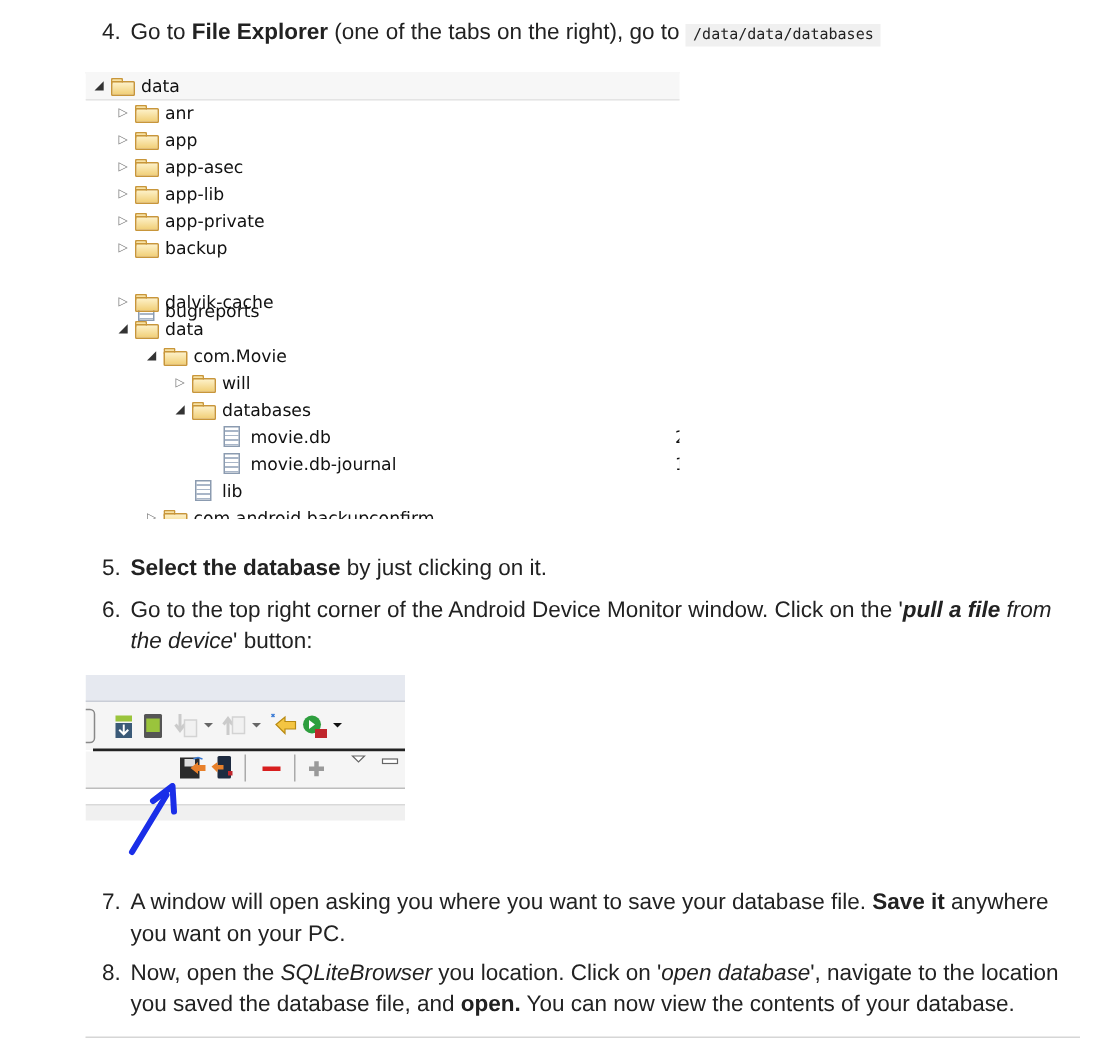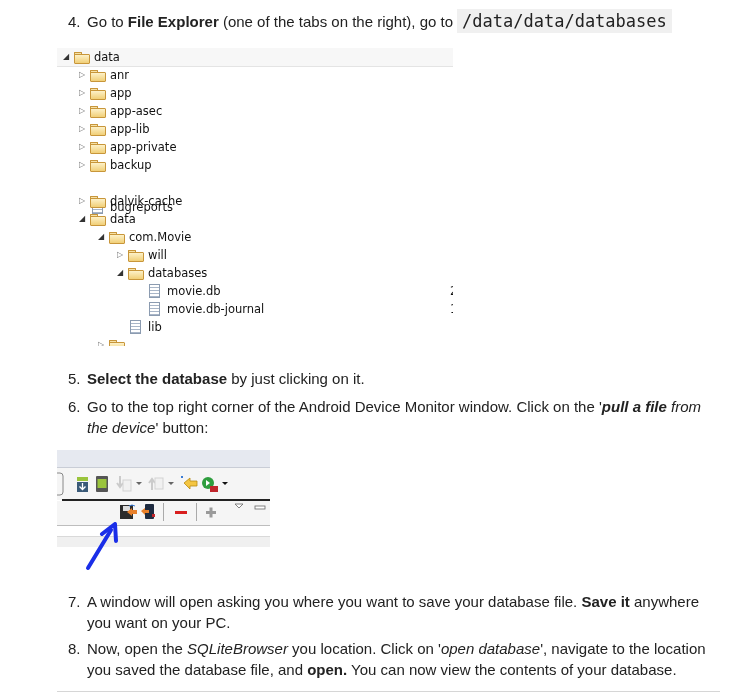--- a/index.html
+++ b/index.html
@@ -1,21 +1,21 @@
 <!DOCTYPE html>
 <html><head>
 <meta charset="utf-8">
 <style>
   html, body { margin: 0; padding: 0; background: #ffffff; }
   body { width: 732px; height: 695px; position: relative; overflow: hidden;
          font-family: "Liberation Sans", sans-serif; color: #222; font-size: 15px; }
   .step { position: absolute; left: 70px; width: 650px; line-height: 21px; }
   .step .num { position: absolute; left: -2px; }
   .step .txt { display: block; padding-left: 17px; }
-  code.inline { font-family: "DejaVu Sans Mono", monospace; font-size: 17px;
+  code.inline { font-family: "DejaVu Sans Mono", monospace; font-size: 10px;
                 background: #f0f0f0; padding: 2px 5px; margin-left: 4px; }
   b { font-weight: bold; }
 
   
   .tree { position: absolute; left: 57px; top: 48px; width: 396px; height: 298px;
           overflow: hidden; font-family: "DejaVu Sans", sans-serif; font-size: 11.5px; color: #111; }
   .tree .top-line { position: absolute; left: 0; top: 0; width: 396px; height: 1px; background: #d9d9d9; }
   .row { position: absolute; height: 18px; line-height: 18px; display: flex; align-items: center; white-space: nowrap; }
   .row.header { left: 0; width: 396px; background: #f7f7f7; border-bottom: 1px solid #e4e4e4; }
   .tw { width: 12px; font-size: 8px; color: #777; display: inline-block; text-align: center; }
@@ -129,20 +129,21 @@
       </div>
       <span class="size" style="top: 254px;">1</span>
       <div class="row" style="top: 270px; left: 57px; justify-content: space-between;">
         <span class="tw"></span>
         <span class="ficon file"></span>
         <span>lib</span>
       </div>
       <div class="row" style="top: 288px; left: 38px;">
         <span class="tw">▷</span>
         <span class="ficon folder"></span>
+        <span>com.android.backupconfirm</span>
       </div>
     </div>
 </div>
 
 <div class="step" style="top:368px;">
   <span class="num">5.</span>
   <span class="txt"><b>Select the database</b><span> by just clicking on it.</span></span>
 </div>
 
 <div class="step" style="top:396px;">

